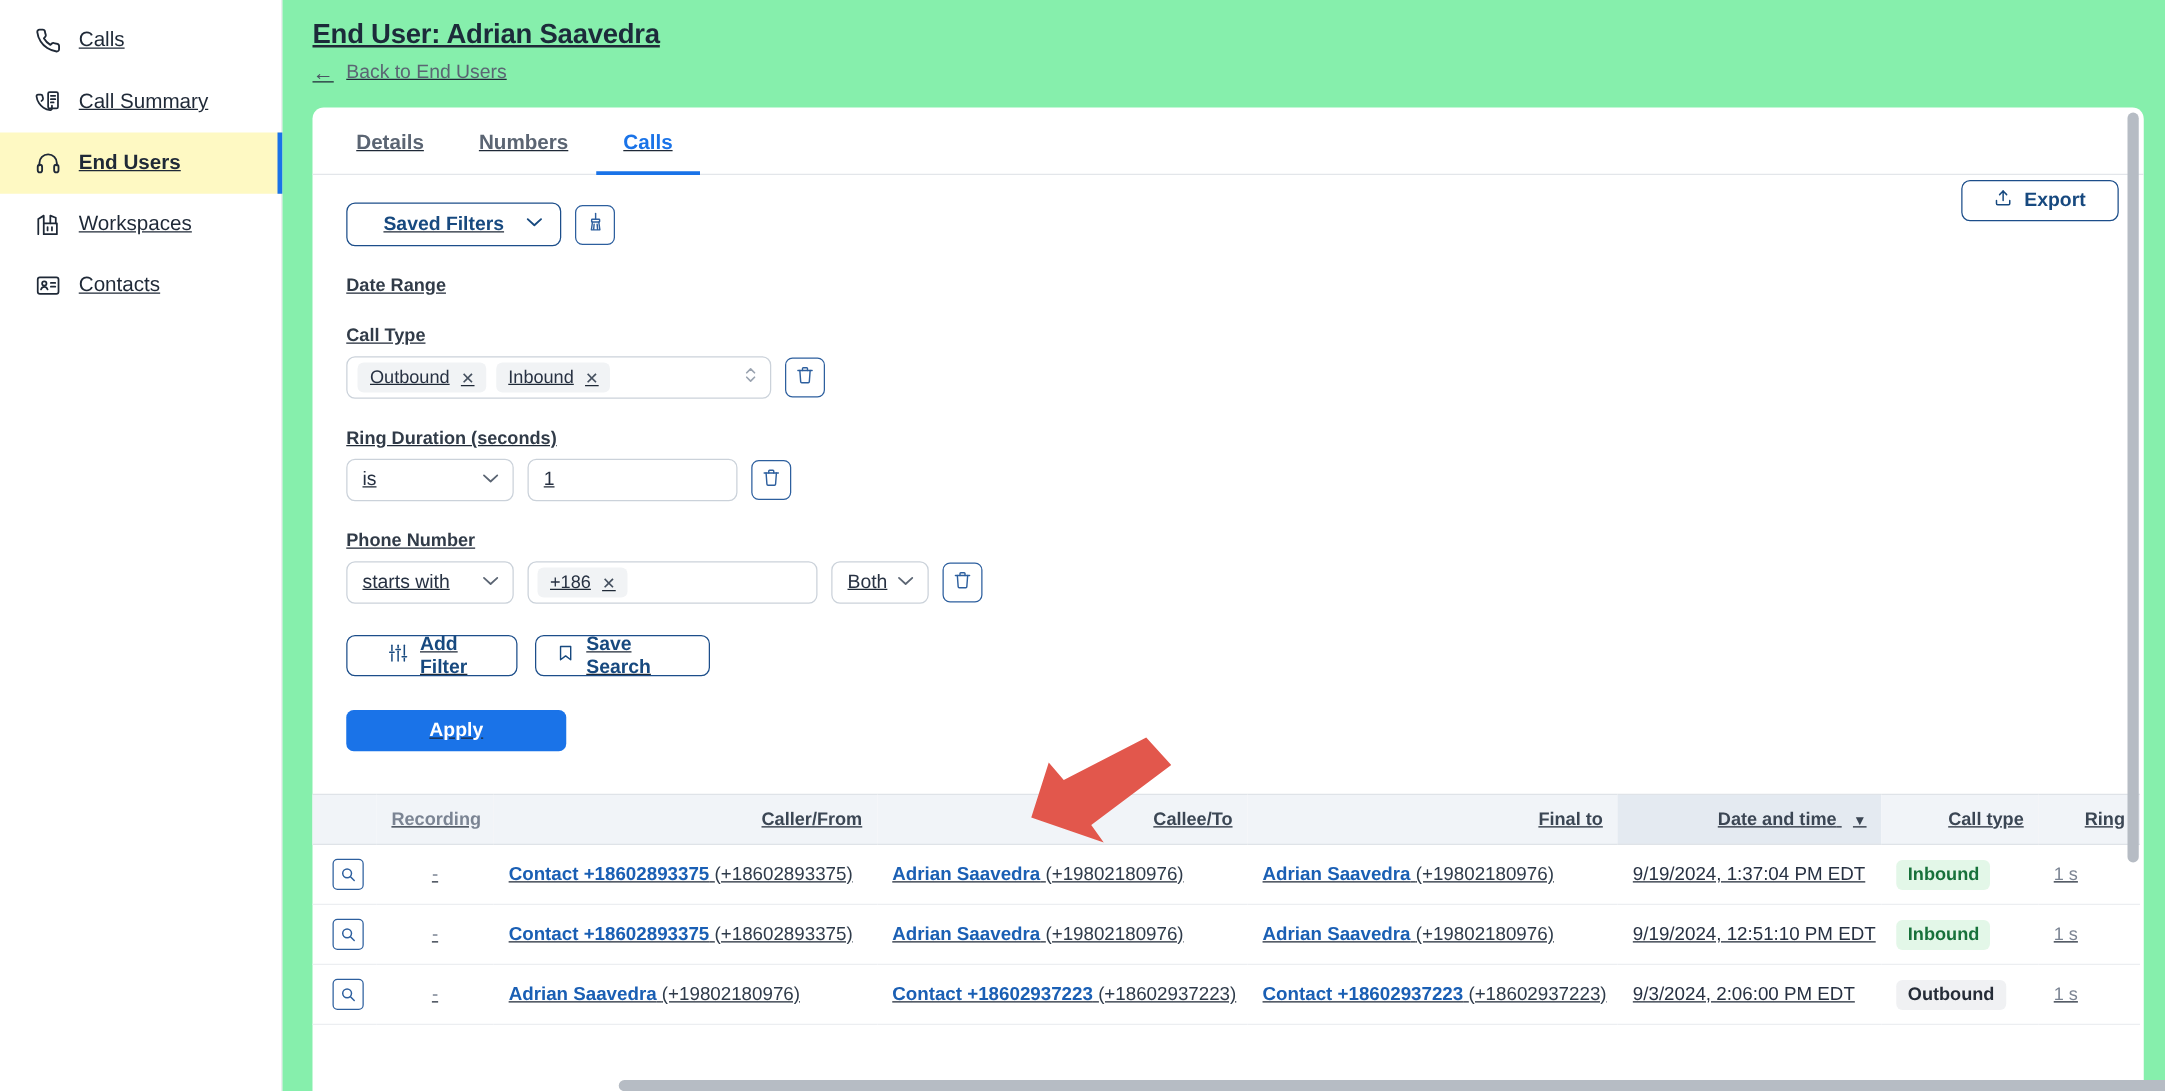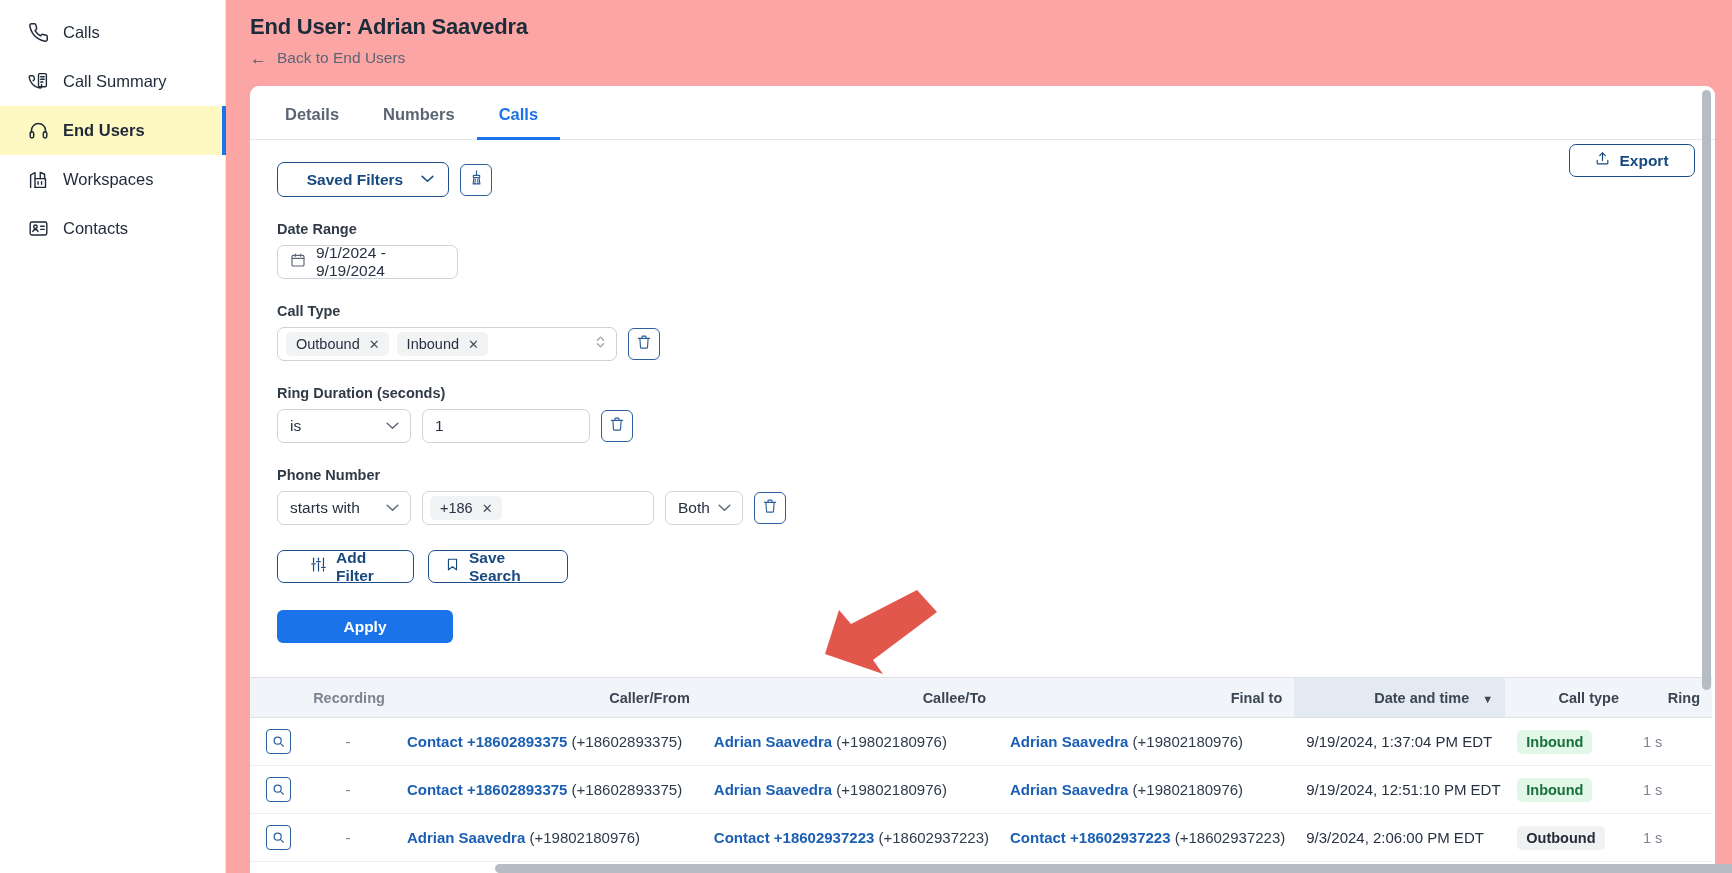--- a/index.html
+++ b/index.html
@@ -4,21 +4,21 @@
 <style>
   * { box-sizing: border-box; }
   html, body {
     margin: 0; padding: 0;
     width: 1732px; height: 873px;
     overflow: hidden;
     background: #ffffff;
     font-family: "Liberation Sans", sans-serif;
     color: #1f2937;
   }
-  .app { display: flex; width: 1732px; height: 873px; position: relative; }
+  .app { display: flex; width: 1732px; height: 873px; position: relative; text-decoration: underline; }
 
   
   .sidebar {
     width: 226px; min-width: 226px; height: 873px;
     background: #ffffff;
     border-right: 1px solid #e6e8eb;
     padding-top: 8px;
     position: relative;
   }
   .nav-item {
@@ -30,21 +30,21 @@
   .nav-item .ico { width: 22px; height: 22px; display:flex; align-items:center; justify-content:center; flex: 0 0 22px; }
   .nav-item .ico svg { display:block; }
   .nav-item.active { background: #fef9c3; font-weight: bold; }
   .nav-item.active::after {
     content: ""; position: absolute; right: -1px; top: 0; bottom: 0;
     width: 4px; background: #1a73e8;
   }
 
   
   .main {
-    flex: 1; height: 873px; background: #fca5a5;
+    flex: 1; height: 873px; background: #86efac;
     position: relative; overflow: hidden;
   }
   .page-head { padding: 14px 0 0 24px; }
   .page-title { font-size: 22px; font-weight: bold; color: #1c2b3a; letter-spacing: -0.2px;}
   .back-link {
     margin-top: 9px; display: flex; align-items: center; gap: 10px;
     font-size: 15.5px; color: #5b6573; cursor: pointer;
   }
   .back-link .arrow { font-size: 17px; color:#4b5563; line-height: 1; }
 
@@ -291,31 +291,20 @@
             <svg width="15" height="15" viewBox="0 0 24 24" fill="none" stroke="#17497f" stroke-width="1.9" stroke-linecap="round" stroke-linejoin="round">
               <path d="M12 15V3"></path>
                 <path d="m7.5 7.5 4.5-4.5 4.5 4.5"></path>
               <path d="M3.5 15v4a1.5 1.5 0 0 0 1.5 1.5h14a1.5 1.5 0 0 0 1.5-1.5v-4"></path>
             </svg>
           </span>
           <span>Export</span>
         </button>
 
         <div class="flabel first">Date Range</div>
-        <div class="ctl date">
-          <span>
-            <svg width="16" height="16" viewBox="0 0 24 24" fill="none" stroke="#5b6573" stroke-width="1.7" stroke-linecap="round" stroke-linejoin="round">
-              <rect x="3" y="5" width="18" height="16" rx="2"></rect>
-              <line x1="3" y1="9.5" x2="21" y2="9.5"></line>
-              <line x1="8" y1="3" x2="8" y2="6.5"></line>
-                <line x1="16" y1="3" x2="16" y2="6.5"></line>
-            </svg>
-          </span>
-          <span>9/1/2024 - 9/19/2024</span>
-        </div>
 
         <div class="flabel">Call Type</div>
         <div class="row">
           <div class="ctl multi">
             <span style="display:flex; gap:8px; align-items:center;">
               <span class="chip">
                 <span>Outbound</span>
                 <span class="x">✕</span>
               </span>
               <span class="chip">

